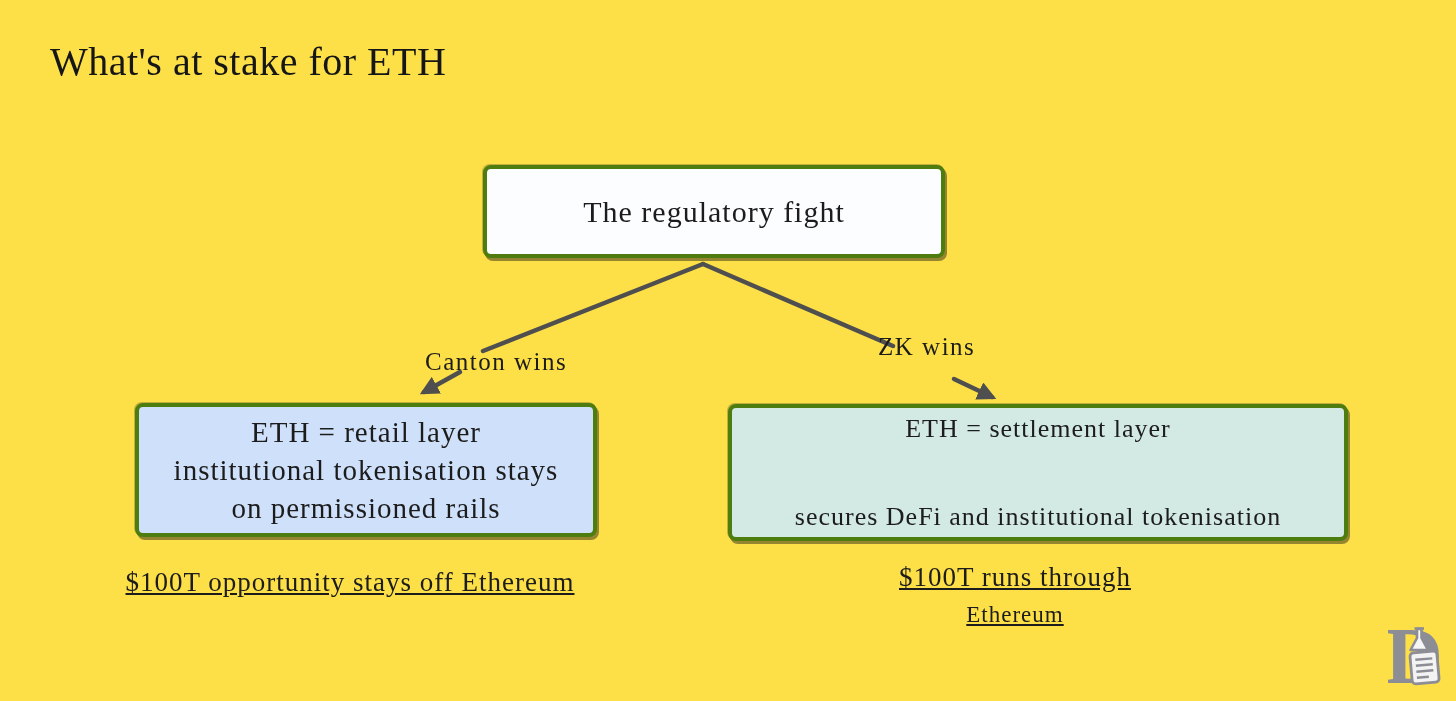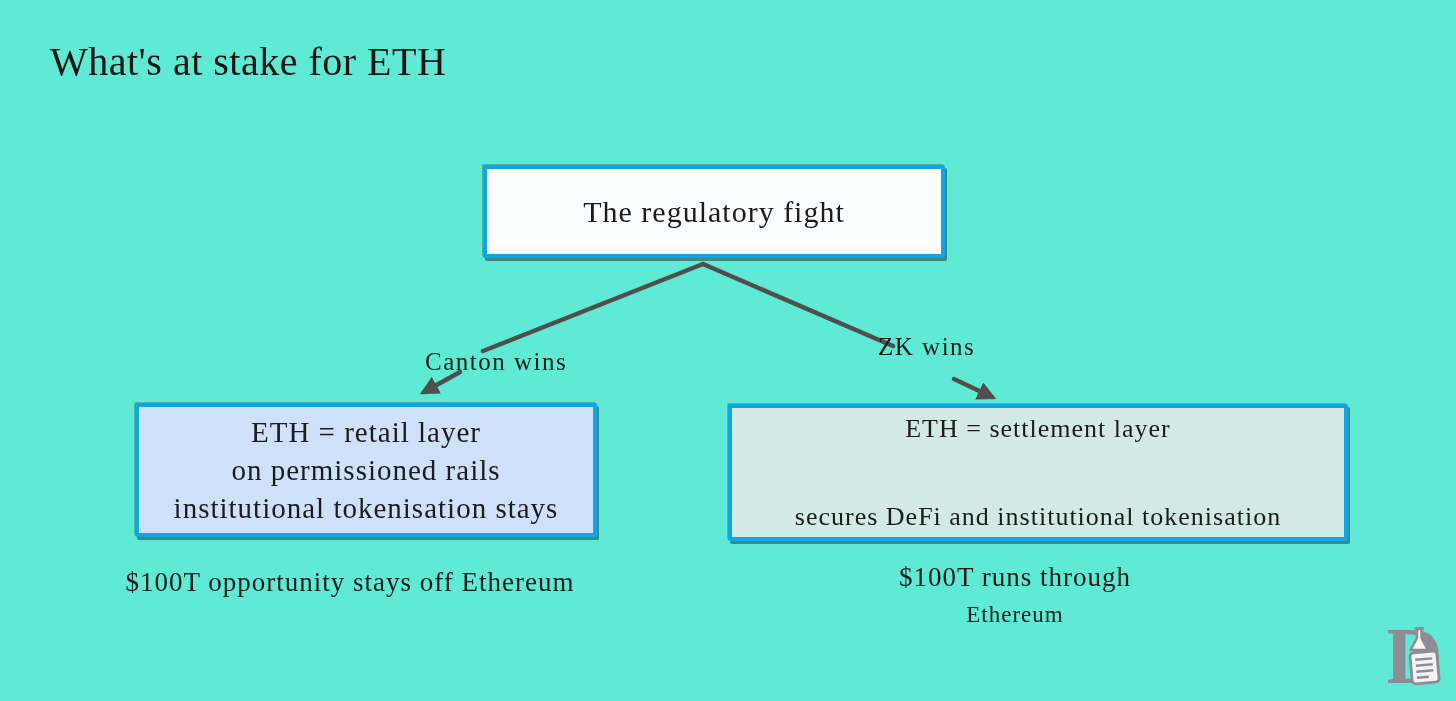--- a/index.html
+++ b/index.html
@@ -5,21 +5,21 @@
   html, body {
     margin: 0;
     padding: 0;
     background: #ffffff;
   }
   .canvas {
     position: relative;
     width: 1456px;
     height: 701px;
     overflow: hidden;
-    background: #5eead4;
+    background: #fde047;
     font-family: "Liberation Serif", "DejaVu Serif", serif;
     color: #1c1c1c;
   }
   .page-title {
     position: absolute;
     left: 50px;
     top: 38px;
     font-size: 40px;
     letter-spacing: 0.5px;
     color: #161616;
@@ -32,22 +32,22 @@
     width: 1456px;
     height: 701px;
     pointer-events: none;
   }
   .node-box {
     position: absolute;
     display: flex;
     flex-direction: column;
     align-items: center;
     justify-content: center;
-    border: 4px solid #0ea5e9;
-    border-radius: 2px;
+    border: 4px solid #4d7c0f;
+    border-radius: 8px;
     box-shadow: 2px 3px 0 rgba(22,22,22,0.45), -1px -1px 0 rgba(22,22,22,0.25);
     text-align: center;
     letter-spacing: 1px;
   }
   .root-box {
     left: 483px;
     top: 165px;
     width: 454px;
     height: 85px;
     background: #fcfdff;
@@ -79,20 +79,21 @@
     white-space: nowrap;
     color: #1c1c1c;
   }
   .label-left { left: 397px; top: 348px; margin-left: 28px; }
   .label-right { left: 878px; top: 333px; }
   .caption {
     position: absolute;
     text-align: center;
     letter-spacing: 1px;
     color: #1c1c1c;
+    text-decoration: underline;
   }
   .caption-left {
     left: 80px;
     top: 567px;
     width: 540px;
     font-size: 27px;
   }
   .caption-right {
     left: 815px;
     top: 562px;
@@ -135,22 +136,22 @@
 
   <div class="node-box root-box">
     <div>The regulatory fight</div>
   </div>
 
   <div class="branch-label label-left">Canton wins</div>
   <div class="branch-label label-right">ZK wins</div>
 
   <div class="node-box left-box">
     <div>ETH = retail layer</div>
+    <div>institutional tokenisation stays</div>
     <div>on permissioned rails</div>
-    <div>institutional tokenisation stays</div>
   </div>
 
   <div class="node-box right-box">
     <div>ETH = settlement layer</div>
     <div>secures DeFi and institutional tokenisation</div>
   </div>
 
   <div class="caption caption-left">
     <div class="caption-line-1">$100T opportunity stays off Ethereum</div>
   </div>

